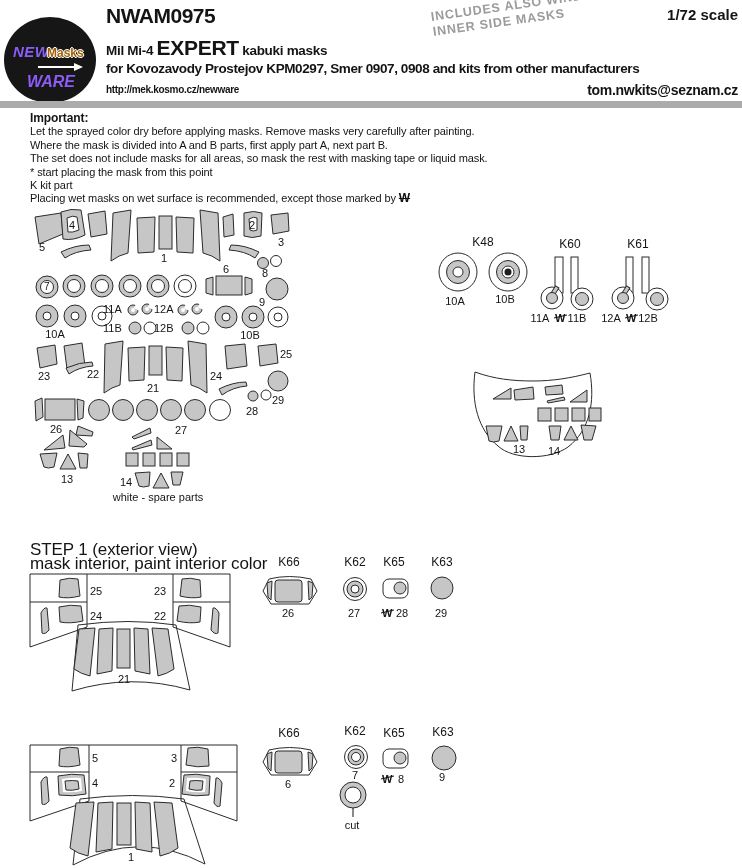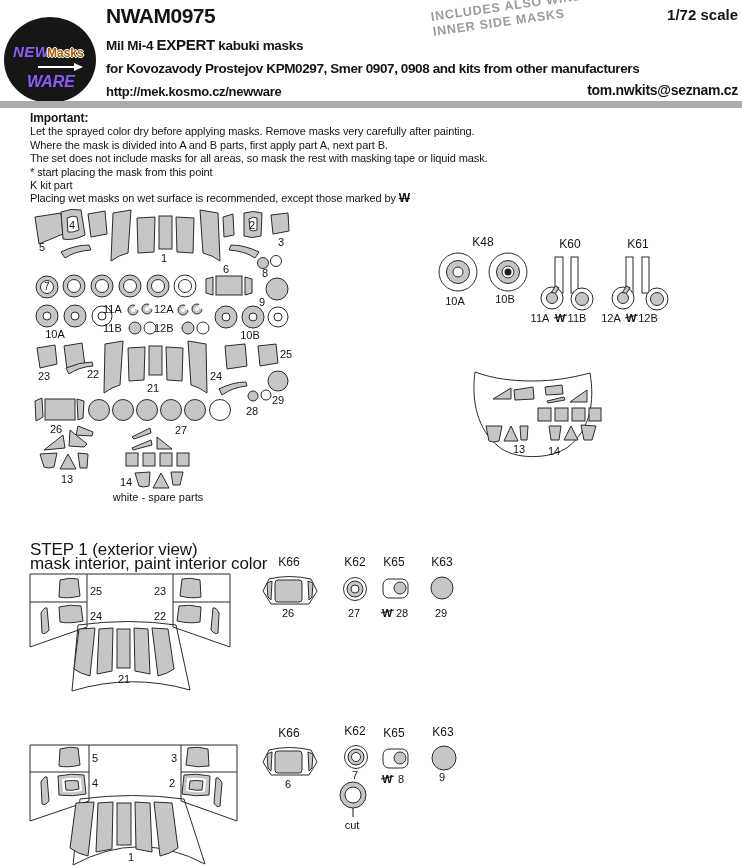--- a/index.html
+++ b/index.html
@@ -14,23 +14,23 @@
   
   .logo { left:4px; top:17px; width:92px; height:86px; background:#161616; border-radius:50%; }
   .logo span { position:absolute; color:#8b5cf6; font-style:italic; font-weight:bold; }
   .logo .l-new { left:9px; top:26px; font-size:15px; letter-spacing:0.5px; }
   .logo .l-masks { left:43px; top:29px; font-size:12px; font-style:normal;
     color:#a16207; text-shadow:-1px 0 #fff,1px 0 #fff,0 -1px #fff,0 1px #fff; }
   .logo .l-ware { left:23px; top:56px; font-size:16px; }
   .logo svg { position:absolute; left:34px; top:45px; }
   .product-code { left:106px; top:4px; font-size:21px; font-weight:bold; letter-spacing:-0.5px; }
   .title-line { left:106px; top:36px; font-weight:bold; font-size:13.5px; letter-spacing:-0.3px; white-space:nowrap; }
-  .title-line .expert { font-size:15px; }
+  .title-line .expert { font-size:21px; }
   .subtitle { left:106px; top:61px; font-weight:bold; font-size:13.5px; letter-spacing:-0.4px; white-space:nowrap; }
-  .url { left:106px; top:84px; font-weight:bold; font-size:13px; letter-spacing:-0.3px; }
+  .url { left:106px; top:84px; font-weight:bold; font-size:10px; letter-spacing:-0.3px; }
   .scale { right:4px; top:6px; font-weight:bold; font-size:15px; }
   .email { right:4px; top:82px; font-weight:bold; font-size:14px; letter-spacing:-0.3px;margin-left:6px; }
   .stamp { left:430px; top:10px; width:220px; transform:rotate(-8deg); transform-origin:left top;
     color:#9b9b9b; font-weight:bold; font-size:12.5px; line-height:15px; letter-spacing:0.8px; white-space:nowrap; }
   .gray-bar { left:0; top:101px; width:742px; height:7px; background:#ababab; }
 
   
   .important { left:30px; top:112px; font-size:11px; line-height:13.4px; letter-spacing:-0.1px; }
   .important .hd { font-weight:bold; font-size:12px; }
   .wmark-inline { font-weight:bold; text-decoration:line-through; font-size:12px; }

